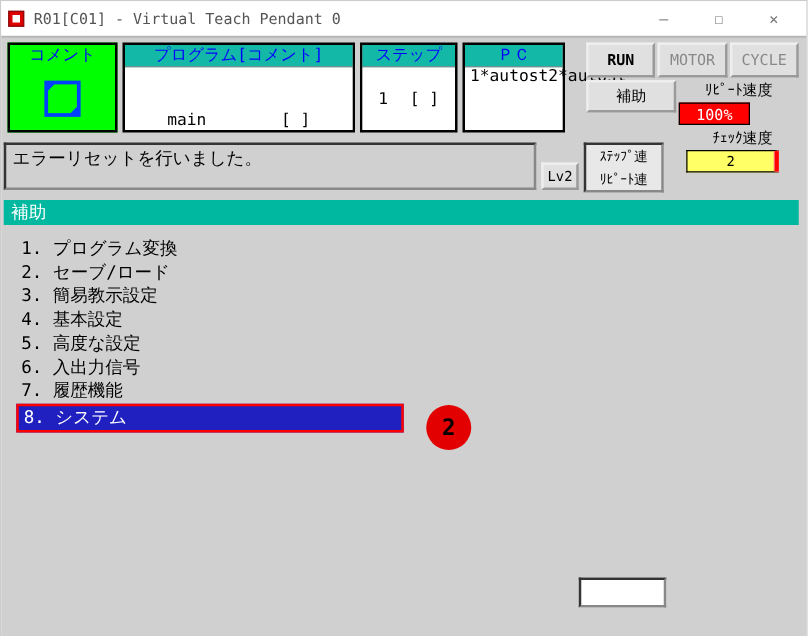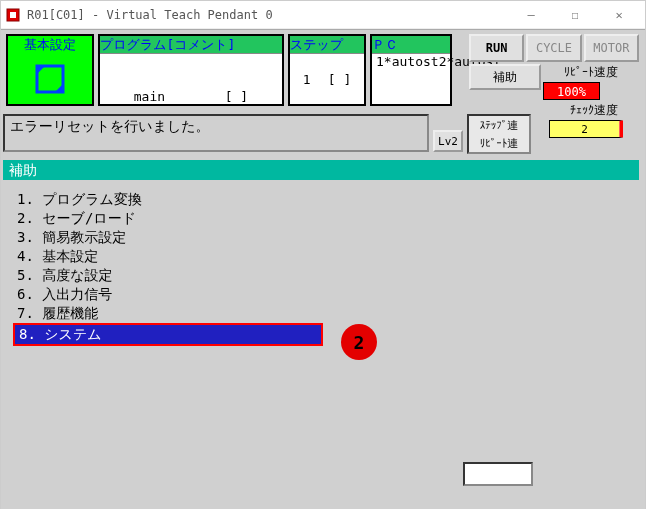--- a/index.html
+++ b/index.html
@@ -6,21 +6,21 @@
   body { background: #fff; width: 646px; height: 509px; overflow: hidden; }
   .window { width: 646px; border: 1px solid #ccc; }
   .titlebar { height: 28px; background: #fff; border-bottom: 1px solid #eee; display: flex; align-items: center; padding: 0 4px; color: #555; font-size: 12px; }
   .titlebar .icon { width: 16px; height: 16px; margin-right: 6px; display:inline-flex; align-items:center; justify-content:center;}
   .titlebar .spacer { flex: 1; }
   .titlebar .wbtn { width: 44px; height: 26px; display: flex; align-items: center; justify-content: center; color: #777; }
   .client { background: #d0d0d0; height: 480px; position: relative; border-top: 1px solid #aaa;}
   
   .toprow { position: absolute; left: 5px; top: 4px; display: flex; gap: 4px; }
   .smbox { border: 2px solid #000; background: #d0d0d0; display: flex; flex-direction: column; }
-  .smbox .hdr { background: #22c55e; color: #0000ff; font-size: 13px; border-bottom: 1px solid #888; height:18px; line-height:18px; white-space:nowrap; overflow:hidden;}
+  .smbox .hdr { background: #14b8a6; color: #0000ff; font-size: 13px; text-align: center; border-bottom: 1px solid #888; height:18px; line-height:18px; white-space:nowrap; overflow:hidden;}
   .smbox .body { flex:1; background: #fff; font-size: 13px; display:flex; justify-content:space-around; align-items:flex-end; padding: 0 4px;}
   .repeat-box { width: 88px; height: 72px; background: #00ff00; border: 2px solid #000; display:flex; flex-direction:column; align-items:center;}
   .repeat-box .hdr { background: #00ff00; color: #0000ff; font-size: 13px; text-align: center; height:18px; line-height:18px;}
   .repeat-box .ico { flex:1; display:flex; align-items:center; justify-content:center;}
   
   .rbtns { position:absolute; right:6px; top:4px; display:flex; flex-direction:column; gap:2px; width:170px;}
   .rbtns .row1 { display:flex; gap:2px;}
   .rbtn { flex:1; height:28px; border:2px outset #eee; background:#e0e0e0; color:#888; font-size:12px; display:flex; align-items:center; justify-content:center;}
   .rbtn.run { color:#000; font-weight:bold;}
   .rbtns .row2 { display:flex; gap:2px;}
@@ -61,21 +61,21 @@
     <span class="spacer"></span>
     <div class="wbtn">—</div>
     <div class="wbtn">☐</div>
     <div class="wbtn">✕</div>
   </div>
 
   <div class="client">
 
     <div class="toprow">
       <div class="repeat-box">
-        <div class="hdr">基本設定</div>
+        <div class="hdr">コメント</div>
         <div class="ico">
           <svg width="38" height="38">
               <rect x="6" y="6" width="26" height="26" fill="none" stroke="#0040ff" stroke-width="3"></rect>
               <polygon points="6,6 14,6 6,14" fill="#0040ff"></polygon>
               <polygon points="32,32 24,32 32,24" fill="#0040ff"></polygon>
             </svg>
         </div>
       </div>
       <div class="smbox" style="width:186px;height:72px">
         <div class="hdr">プログラム[コメント]</div>
@@ -96,22 +96,22 @@
         <div class="body" style="align-items:flex-start">
           <div>1*autost</div>
           <div>2*autost</div>
         </div>
       </div>
     </div>
 
     <div class="rbtns">
       <div class="row1">
         <div class="rbtn run">RUN</div>
+        <div class="rbtn">MOTOR</div>
         <div class="rbtn">CYCLE</div>
-        <div class="rbtn">MOTOR</div>
       </div>
       <div class="row2">
         <div class="mbtn">補助</div>
         <div style="flex:1; text-align:center;">
           <div class="speedlbl">ﾘﾋﾟｰﾄ速度</div>
           <div class="speedbar">100%</div>
         </div>
       </div>
       <div class="row2" style="justify-content:flex-end; gap:8px;">
         <div style="width:72px"></div>

